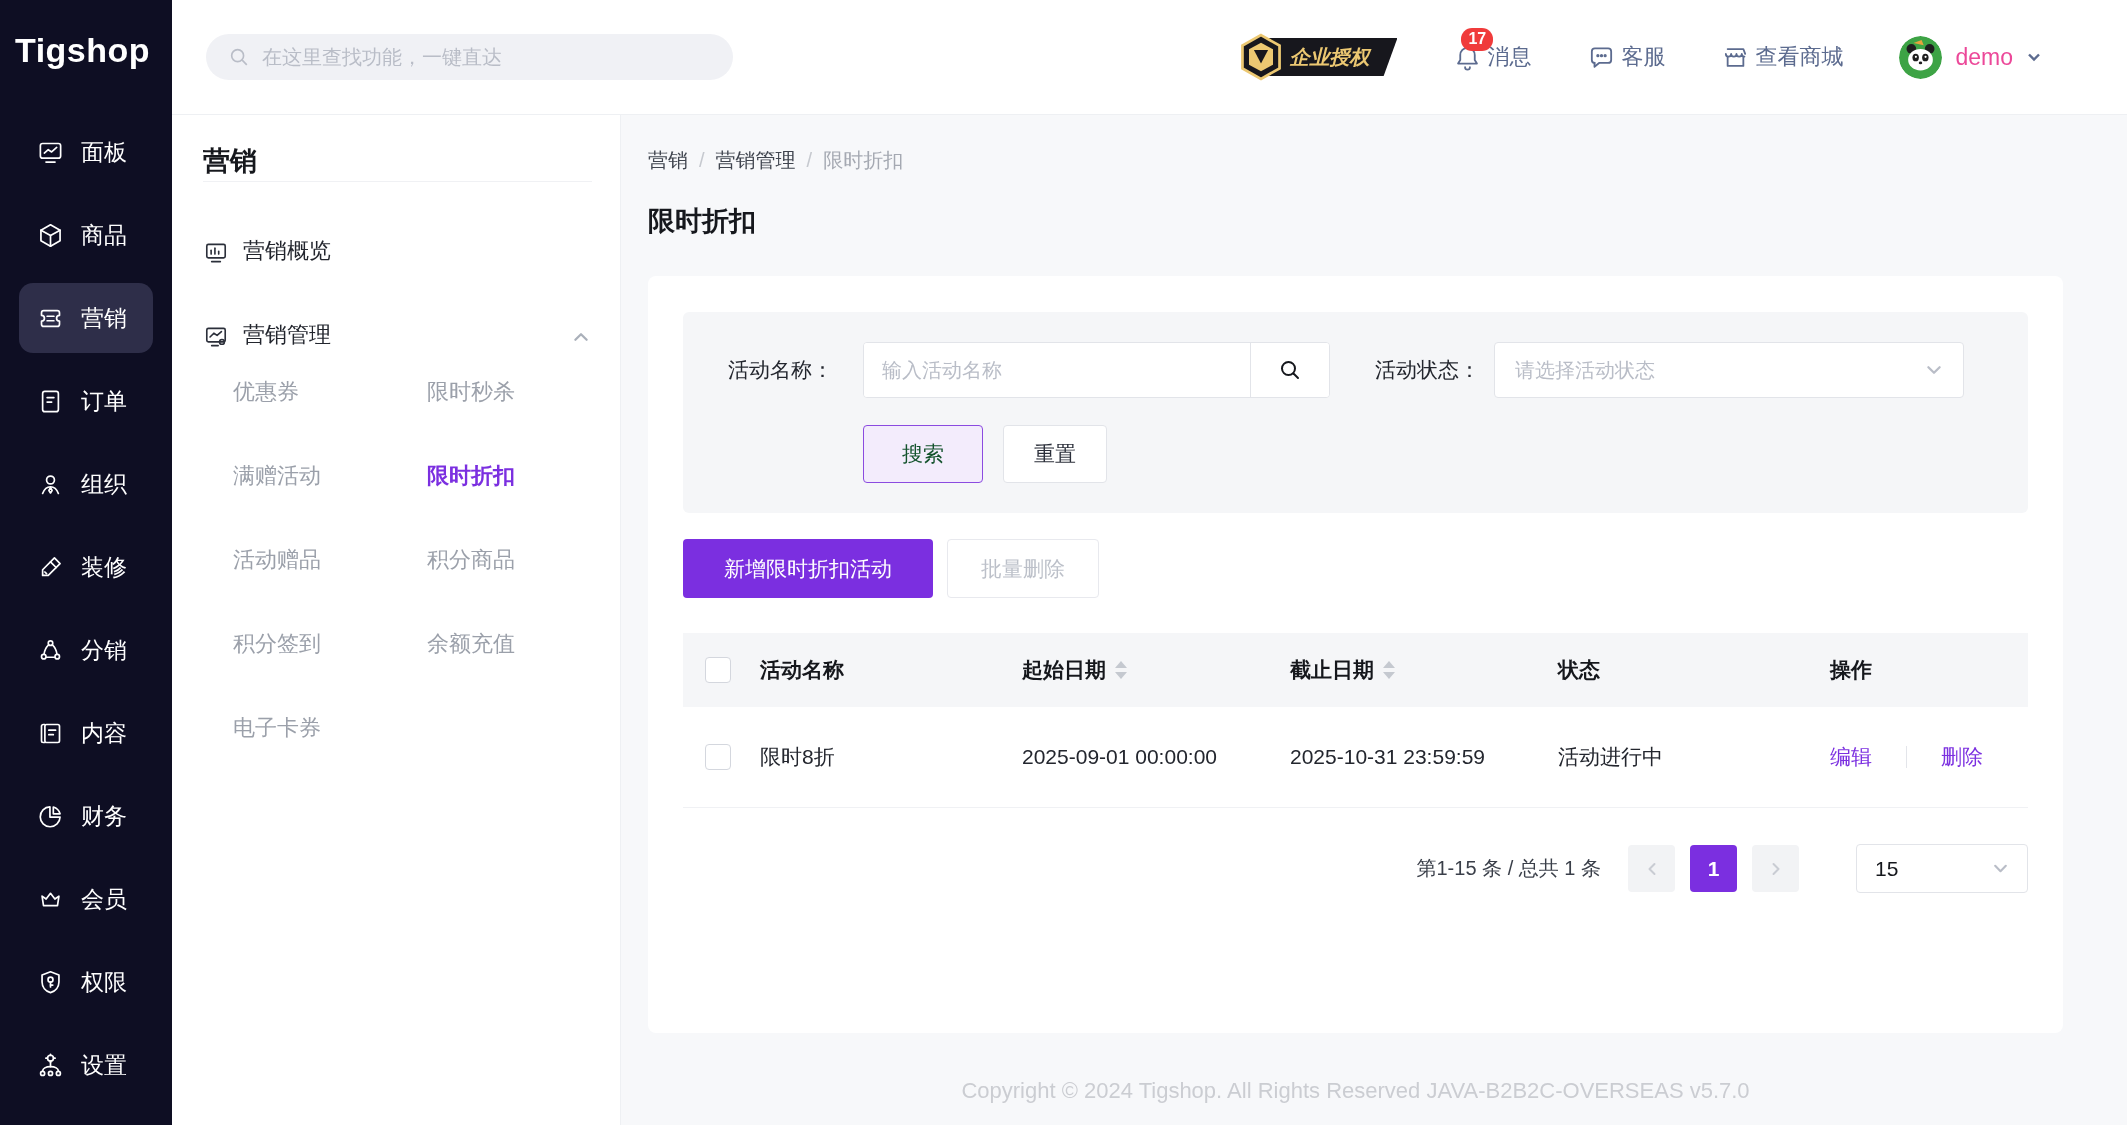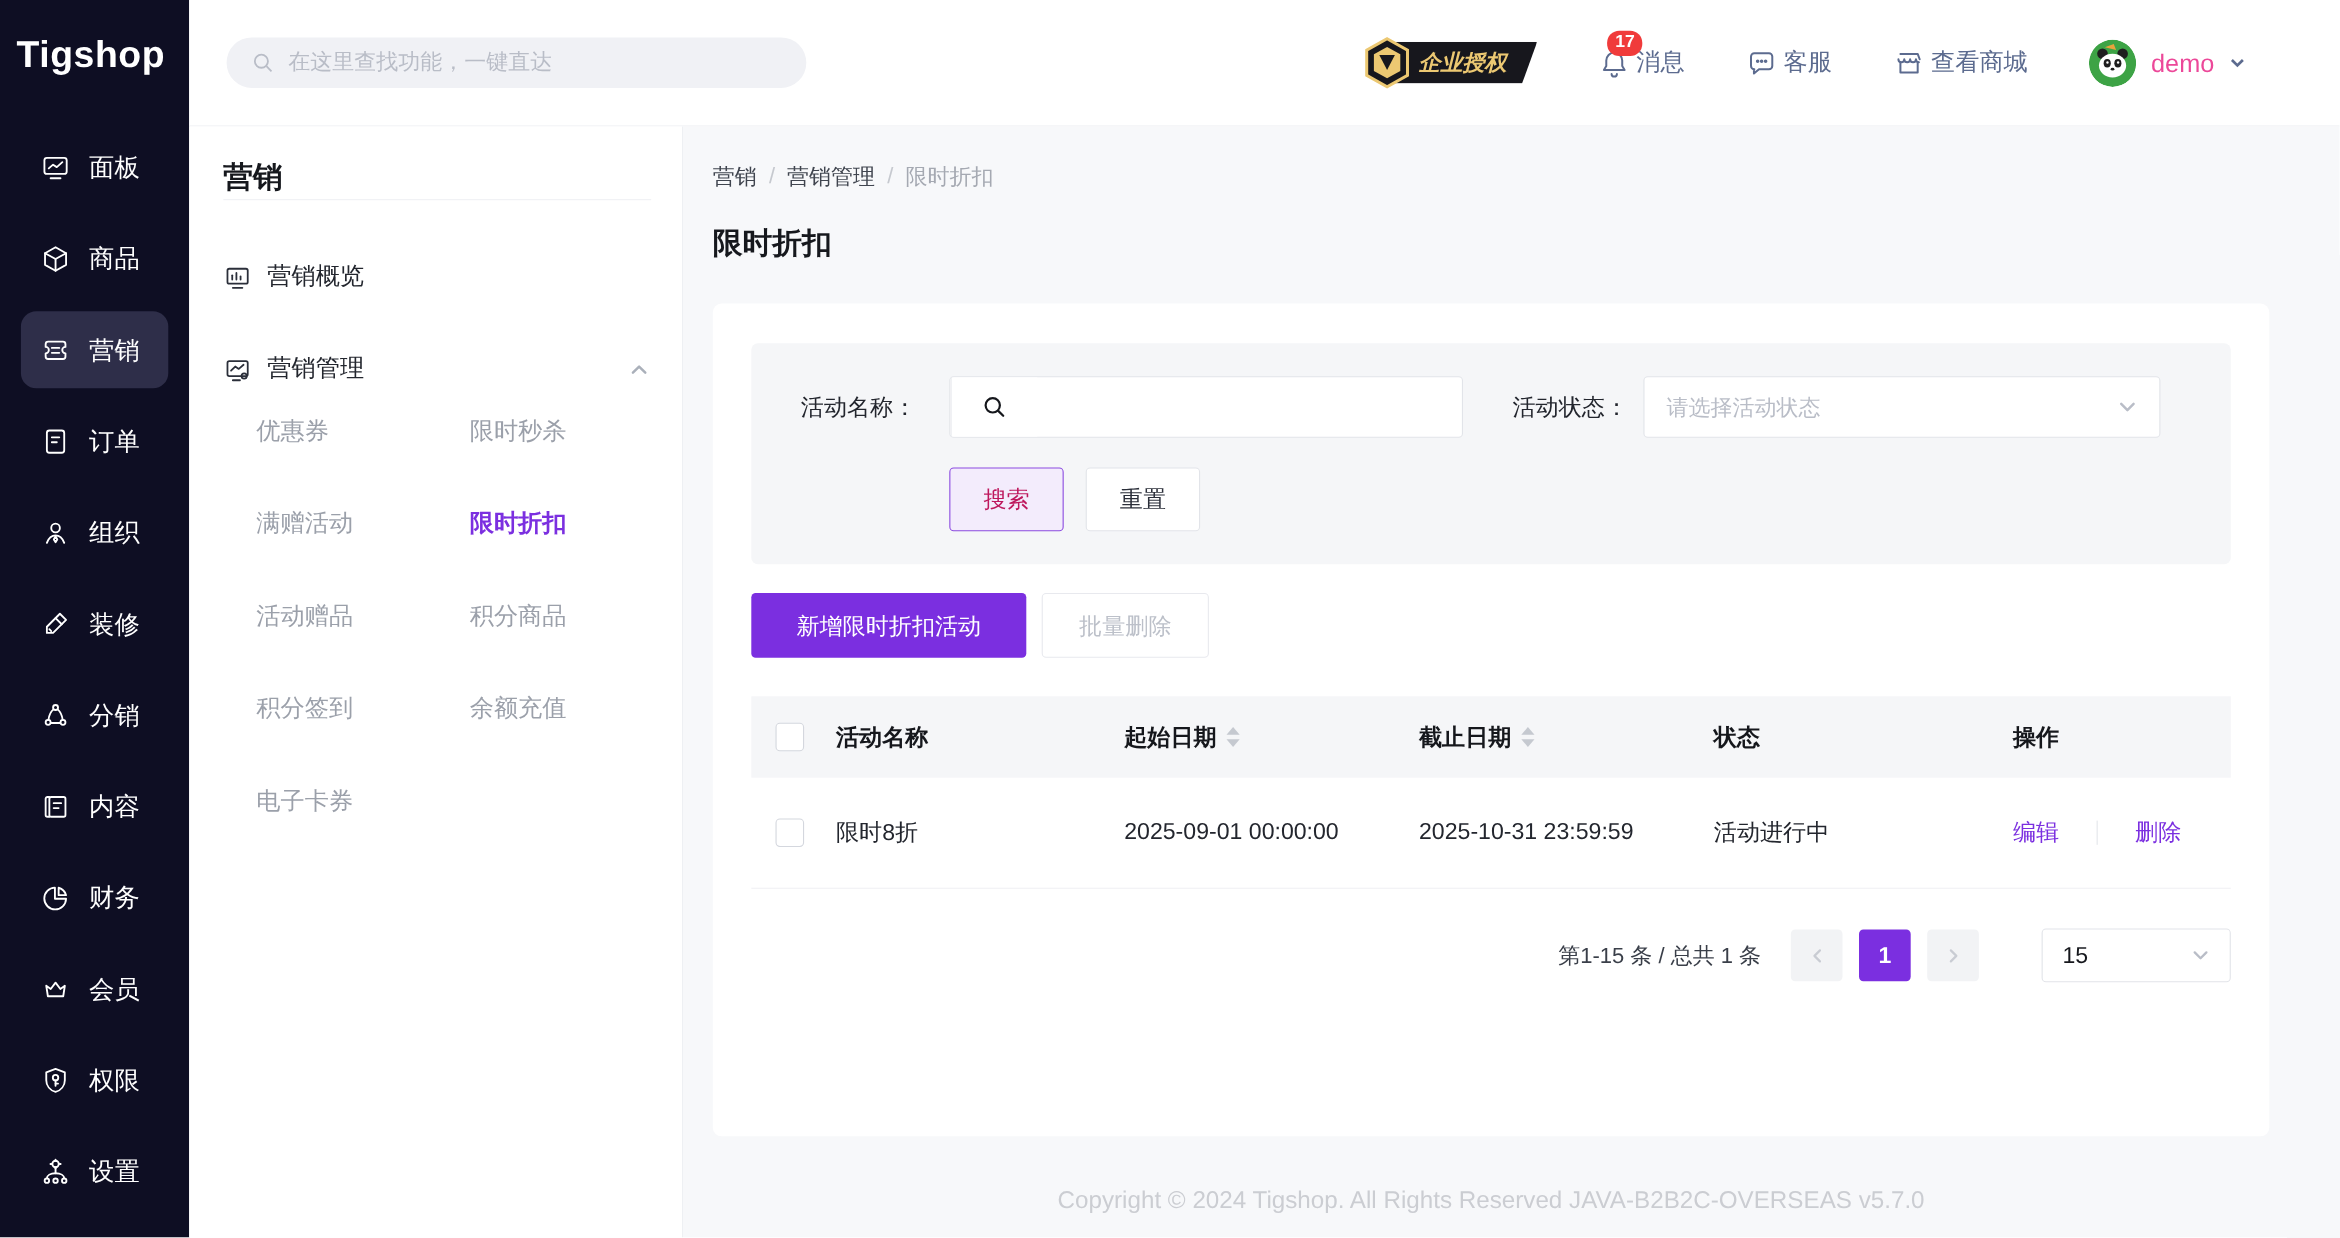--- a/index.html
+++ b/index.html
@@ -87,21 +87,21 @@
     align-items:center; justify-content:center; cursor:pointer; background:#fff; }
   .input-search-btn svg { width:24px; height:24px; stroke:#15171c; fill:none; stroke-width:2; stroke-linecap:round; }
   .f-label.w2 { margin-left:45px; margin-right:14px; }
   .select-box { width:470px; height:56px; background:#fff; border:1px solid #e2e4e9;
     border-radius:4px; display:flex; align-items:center; padding:18px 20px; cursor:pointer; }
   .select-box .ph { font-size:20px; color:#b9bdc7; }
   .select-box svg { margin-left:auto; width:18px; height:18px; stroke:#b9bdc7; fill:none; stroke-width:2; stroke-linecap:round; stroke-linejoin:round; }
   .f-row2 { margin-top:27px; margin-left:135px; display:flex; gap:20px; }
   .btn { height:58px; border-radius:4px; font-size:21px; display:flex; align-items:center;
     justify-content:center; cursor:pointer; font-family:inherit; }
-  .btn-search { width:104px; background:#f3ecfc; border:1px solid #8b4be0; color:#be185d; }
+  .btn-search { width:120px; background:#f3ecfc; border:1px solid #8b4be0; color:#14532d; }
   .btn-reset { width:104px; background:#fff; border:1px solid #e2e4e9; color:#2b2f3a; }
 
   .toolbar { margin-top:26px; display:flex; gap:14px; }
   .btn-add { width:250px; height:59px; background:#7b2fe0; color:#fff; border:none; }
   .btn-batch { width:152px; height:59px; background:#fff; border:1px solid #e8e9ee; color:#bcc0c9; }
 
   .table { margin-top:35px; }
   .t-head { height:74px; background:#f5f6f8; display:flex; align-items:center; }
   .t-row { height:101px; display:flex; align-items:center; border-bottom:1px solid #f0f1f4; }
   .col-ck { width:77px; padding-left:22px; }
@@ -387,20 +387,21 @@
       </div>
 
       <div class="page-title">限时折扣</div>
 
       <div class="card">
 
         <div class="filter-panel">
           <div class="f-row1">
             <span class="f-label w1">活动名称：</span>
             <div class="input-group">
+              <input type="text" placeholder="输入活动名称" style="">
               <div class="input-search-btn">
                 <svg viewBox="0 0 24 24">
                     <circle cx="10.5" cy="10.5" r="6.5"></circle>
                     <line x1="15.5" y1="15.5" x2="20" y2="20"></line>
                   </svg>
               </div>
             </div>
             <span class="f-label w2">活动状态：</span>
             <div class="select-box">
               <span class="ph">请选择活动状态</span>

